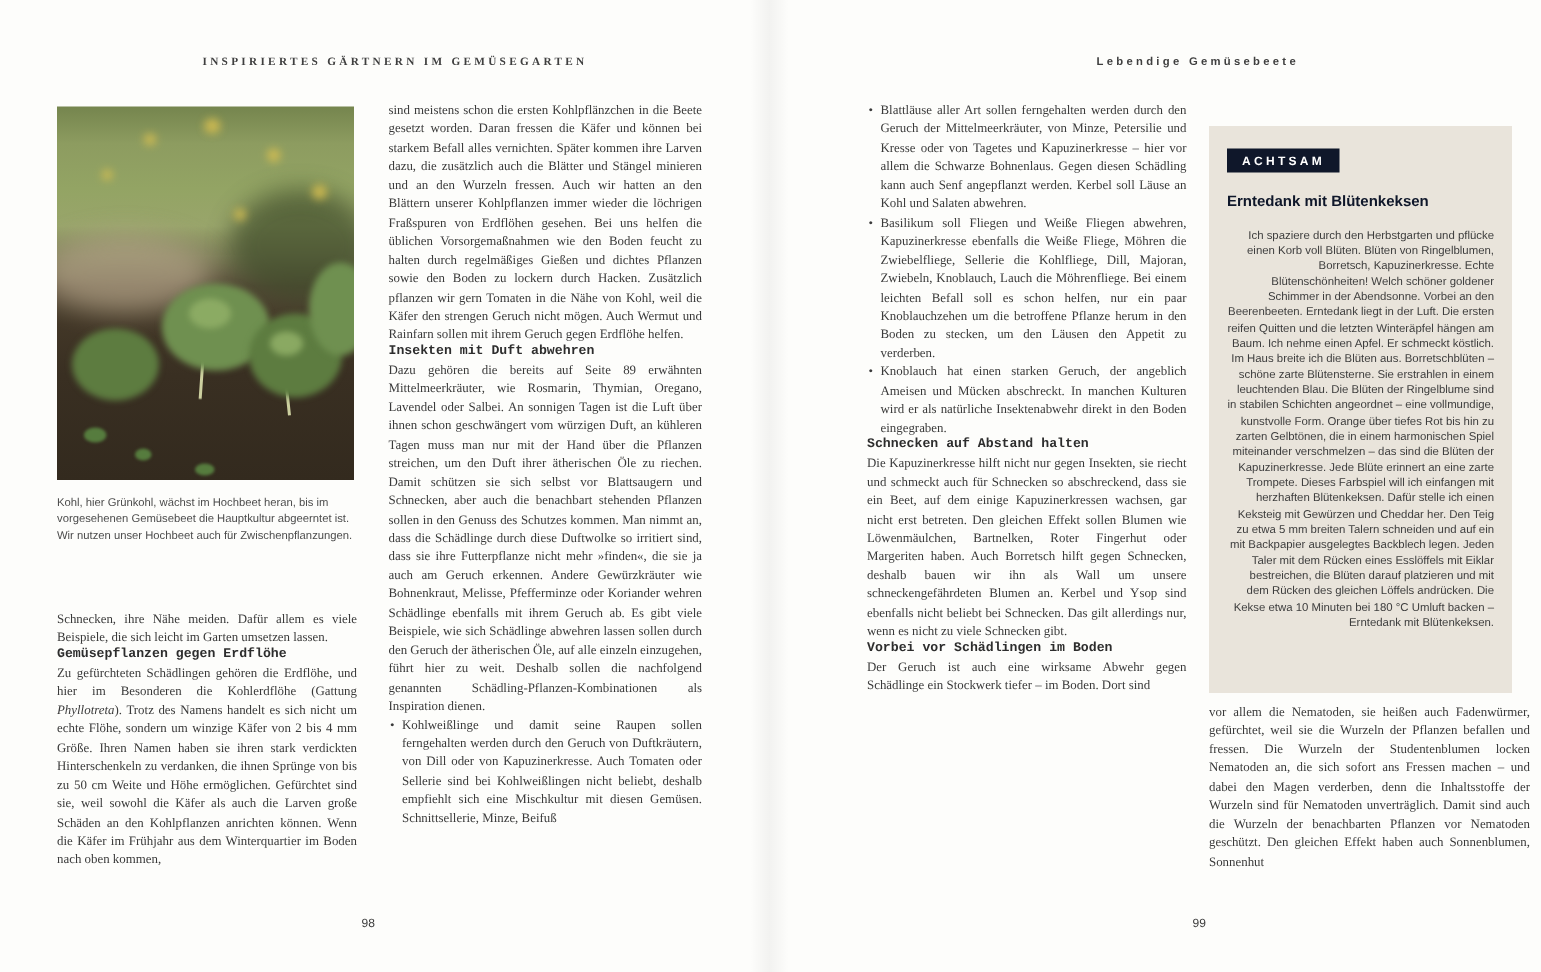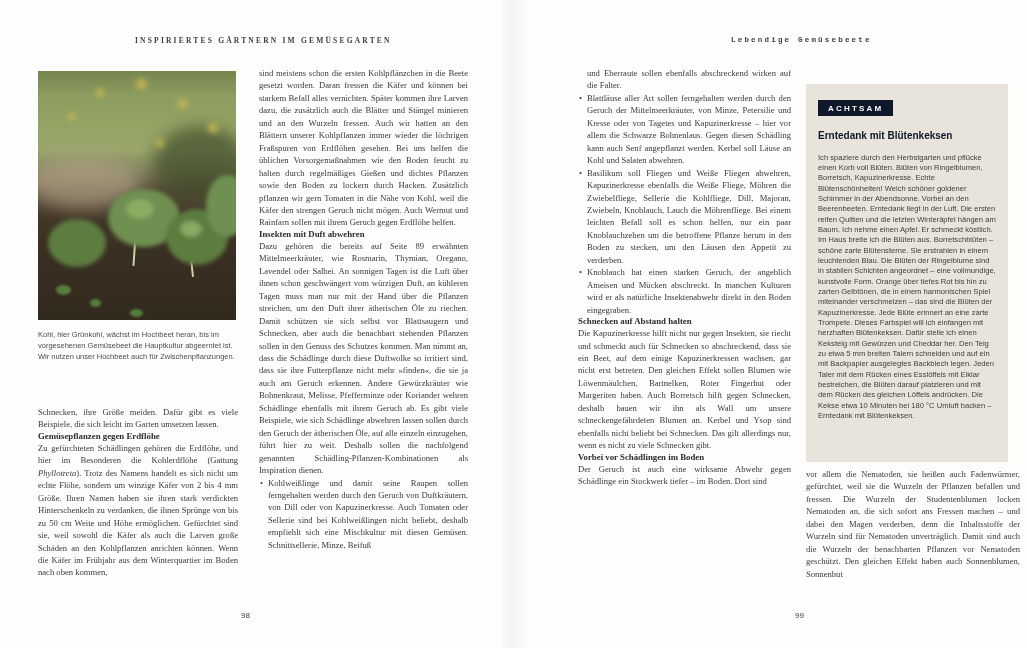--- a/index.html
+++ b/index.html
@@ -6,58 +6,58 @@
   body{
     width:1027px;height:648px;position:relative;overflow:hidden;
     background:#fdfdfb;
     font-family:"Liberation Serif", serif;color:#3a3a3a;
   }
   .gutter{position:absolute;left:500px;top:0;width:26px;height:648px;
     background:linear-gradient(90deg,rgba(0,0,0,0) 0%,rgba(0,0,0,0.045) 50%,rgba(0,0,0,0) 100%);}
   .runhead{position:absolute;top:36px;font-family:"Liberation Sans",sans-serif;
     font-size:7.5px;font-weight:bold;letter-spacing:2.2px;color:#3f3f3f;white-space:nowrap;}
   #runhead-left{left:135px;font-family:Liberation Serif, serif;}
-  #runhead-right{left:731px;font-family:Liberation Mono, monospace;}
+  #runhead-right{left:731px;}
 
   
   .photo{position:absolute;left:38px;top:71px;width:198px;height:249px;overflow:hidden;
     background:linear-gradient(180deg,#75854e 0%,#8d9c60 10%,#93a464 22%,#99a56b 32%,
       #7d7f58 40%,#564a38 48%,#423727 58%,#392f22 72%,#332a1e 100%);}
   .photo .blob{position:absolute;border-radius:50%;}
   .fl{background:#d9c050;filter:blur(3px);opacity:.85;}
   .path{background:#b3a387;filter:blur(9px);opacity:.7;border-radius:40%;}
   .bush{background:#3f4c2a;filter:blur(8px);opacity:.7;border-radius:40%;}
   .kale{background:#5d7c40;filter:blur(2px);border-radius:45%;}
   .kale2{background:#6f9050;filter:blur(2px);border-radius:45%;}
   .hi{background:#8fae66;filter:blur(2px);opacity:.9;}
   .stem{position:absolute;width:2px;background:#cdd0a0;filter:blur(.5px);}
   .seed{background:#567c3e;filter:blur(1px);border-radius:50%;}
 
   .caption{position:absolute;left:38px;top:329px;width:197px;
     font-family:"Liberation Sans",sans-serif;font-size:7.5px;line-height:11.2px;color:#4c4c4c;}
 
   .col{position:absolute;font-size:8.6px;line-height:12.45px;text-align:justify;color:#3a3a3a;}
   .col p{margin:0;}
-  .h{font-family:Liberation Serif, serif;font-weight:bold;font-size:8.8px;
+  .h{font-family:Liberation Mono, monospace;font-weight:bold;font-size:8.8px;
      margin:11px 0 2px;color:#2d2d2d;text-align:left;line-height:11px;}
   #col1-left{left:38px;top:406px;width:200px;}
   #col2-left{left:259px;top:67px;width:209px;}
   #col1-right{left:578px;top:67px;width:213px;}
   #col2-right-below{left:806px;top:468px;width:214px;}
   .bullet{position:relative;padding-left:9px;}
   .bullet::before{content:"\2022";position:absolute;left:1px;top:0;}
   .bullet.cont::before{content:"";}
 
   
   .box{position:absolute;left:806px;top:84px;width:202px;height:378px;box-sizing:border-box;
     background:#e9e4db;padding:13px 12px 10px;font-family:"Liberation Sans",sans-serif;overflow:hidden;}
   .badge{display:inline-block;background:#0f172a;color:#ffffff;font-size:8px;font-weight:bold;
     letter-spacing:2.2px;padding:4px 10px 3px;}
   .box-title{font-size:10px;font-weight:bold;color:#0f172a;line-height:17.5px;margin:11px 0 8px;}
-  .box-body{font-size:7.6px;line-height:10.35px;color:#3d3d3d;text-align:left;}
+  .box-body{font-size:7.6px;line-height:10.35px;color:#3d3d3d;text-align:right;}
 
   .pagenum{position:absolute;top:611px;font-family:"Liberation Sans",sans-serif;
     font-size:8px;color:#3c3c3c;}
   #pagenum-left{left:241px;}
   #pagenum-right{left:795px;}
 </style>
 </head>
 <body>
 
 <div class="gutter"></div>
@@ -83,34 +83,33 @@
   <div class="blob hi" style="left:88px;top:128px;width:28px;height:20px;"></div>
   <div class="blob hi" style="left:142px;top:150px;width:22px;height:16px;"></div>
   <div class="blob seed" style="left:18px;top:214px;width:15px;height:10px;"></div>
   <div class="blob seed" style="left:52px;top:228px;width:11px;height:8px;"></div>
   <div class="blob seed" style="left:92px;top:238px;width:13px;height:8px;"></div>
 </div>
 
 <div class="caption">Kohl, hier Grünkohl, wächst im Hochbeet heran, bis im vorgesehenen Gemüsebeet die Hauptkultur abgeerntet ist. Wir nutzen unser Hochbeet auch für Zwischenpflanzungen.</div>
 
 <div id="col1-left" class="col">
-  <p>Schnecken, ihre Größe meiden. Dafür gibt es viele Beispiele, die sich leicht im Garten umsetzen lassen.</p>
+  <p>Schnecken, ihre Nähe meiden. Dafür allem es viele Beispiele, die sich leicht im Garten umsetzen lassen.</p>
   <p class="h">Gemüsepflanzen gegen Erdflöhe</p>
   <p><span>Zu gefürchteten Schädlingen gehören die Erdflöhe, und hier im Besonderen die Kohlerdflöhe (Gattung </span><i>Phyllotreta</i><span>). Trotz des Namens handelt es sich nicht um echte Flöhe, sondern um winzige Käfer von 2 bis 4 mm Größe. Ihren Namen haben sie ihren stark verdickten Hinterschenkeln zu verdanken, die ihnen Sprünge von bis zu 50 cm Weite und Höhe ermöglichen. Gefürchtet sind sie, weil sowohl die Käfer als auch die Larven große Schäden an den Kohlpflanzen anrichten können. Wenn die Käfer im Frühjahr aus dem Winterquartier im Boden nach oben kommen,</span></p>
 </div>
 
 <div id="col2-left" class="col">
   <p>sind meistens schon die ersten Kohlpflänzchen in die Beete gesetzt worden. Daran fressen die Käfer und können bei starkem Befall alles vernichten. Später kommen ihre Larven dazu, die zusätzlich auch die Blätter und Stängel minieren und an den Wurzeln fressen. Auch wir hatten an den Blättern unserer Kohlpflanzen immer wieder die löchrigen Fraßspuren von Erdflöhen gesehen. Bei uns helfen die üblichen Vorsorgemaßnahmen wie den Boden feucht zu halten durch regelmäßiges Gießen und dichtes Pflanzen sowie den Boden zu lockern durch Hacken. Zusätzlich pflanzen wir gern Tomaten in die Nähe von Kohl, weil die Käfer den strengen Geruch nicht mögen. Auch Wermut und Rainfarn sollen mit ihrem Geruch gegen Erdflöhe helfen.</p>
   <p class="h">Insekten mit Duft abwehren</p>
   <p>Dazu gehören die bereits auf Seite 89 erwähnten Mittelmeerkräuter, wie Rosmarin, Thymian, Oregano, Lavendel oder Salbei. An sonnigen Tagen ist die Luft über ihnen schon geschwängert vom würzigen Duft, an kühleren Tagen muss man nur mit der Hand über die Pflanzen streichen, um den Duft ihrer ätherischen Öle zu riechen. Damit schützen sie sich selbst vor Blattsaugern und Schnecken, aber auch die benachbart stehenden Pflanzen sollen in den Genuss des Schutzes kommen. Man nimmt an, dass die Schädlinge durch diese Duftwolke so irritiert sind, dass sie ihre Futterpflanze nicht mehr »finden«, die sie ja auch am Geruch erkennen. Andere Gewürzkräuter wie Bohnenkraut, Melisse, Pfefferminze oder Koriander wehren Schädlinge ebenfalls mit ihrem Geruch ab. Es gibt viele Beispiele, wie sich Schädlinge abwehren lassen sollen durch den Geruch der ätherischen Öle, auf alle einzeln einzugehen, führt hier zu weit. Deshalb sollen die nachfolgend genannten Schädling-Pflanzen-Kombinationen als Inspiration dienen.</p>
   <p class="bullet">Kohlweißlinge und damit seine Raupen sollen ferngehalten werden durch den Geruch von Duftkräutern, von Dill oder von Kapuzinerkresse. Auch Tomaten oder Sellerie sind bei Kohlweißlingen nicht beliebt, deshalb empfiehlt sich eine Mischkultur mit diesen Gemüsen. Schnittsellerie, Minze, Beifuß</p>
 </div>
 
 <div id="col1-right" class="col">
-  <p class="bullet cont">und Eberraute sollen ebenfalls abschreckend wirken auf die Falter.</p>
   <p class="bullet">Blattläuse aller Art sollen ferngehalten werden durch den Geruch der Mittelmeerkräuter, von Minze, Petersilie und Kresse oder von Tagetes und Kapuzinerkresse – hier vor allem die Schwarze Bohnenlaus. Gegen diesen Schädling kann auch Senf angepflanzt werden. Kerbel soll Läuse an Kohl und Salaten abwehren.</p>
   <p class="bullet">Basilikum soll Fliegen und Weiße Fliegen abwehren, Kapuzinerkresse ebenfalls die Weiße Fliege, Möhren die Zwiebelfliege, Sellerie die Kohlfliege, Dill, Majoran, Zwiebeln, Knoblauch, Lauch die Möhrenfliege. Bei einem leichten Befall soll es schon helfen, nur ein paar Knoblauchzehen um die betroffene Pflanze herum in den Boden zu stecken, um den Läusen den Appetit zu verderben.</p>
   <p class="bullet">Knoblauch hat einen starken Geruch, der angeblich Ameisen und Mücken abschreckt. In manchen Kulturen wird er als natürliche Insektenabwehr direkt in den Boden eingegraben.</p>
   <p class="h">Schnecken auf Abstand halten</p>
   <p>Die Kapuzinerkresse hilft nicht nur gegen Insekten, sie riecht und schmeckt auch für Schnecken so abschreckend, dass sie ein Beet, auf dem einige Kapuzinerkressen wachsen, gar nicht erst betreten. Den gleichen Effekt sollen Blumen wie Löwenmäulchen, Bartnelken, Roter Fingerhut oder Margeriten haben. Auch Borretsch hilft gegen Schnecken, deshalb bauen wir ihn als Wall um unsere schneckengefährdeten Blumen an. Kerbel und Ysop sind ebenfalls nicht beliebt bei Schnecken. Das gilt allerdings nur, wenn es nicht zu viele Schnecken gibt.</p>
   <p class="h">Vorbei vor Schädlingen im Boden</p>
   <p>Der Geruch ist auch eine wirksame Abwehr gegen Schädlinge ein Stockwerk tiefer – im Boden. Dort sind</p>
 </div>
 
 <div class="box">

